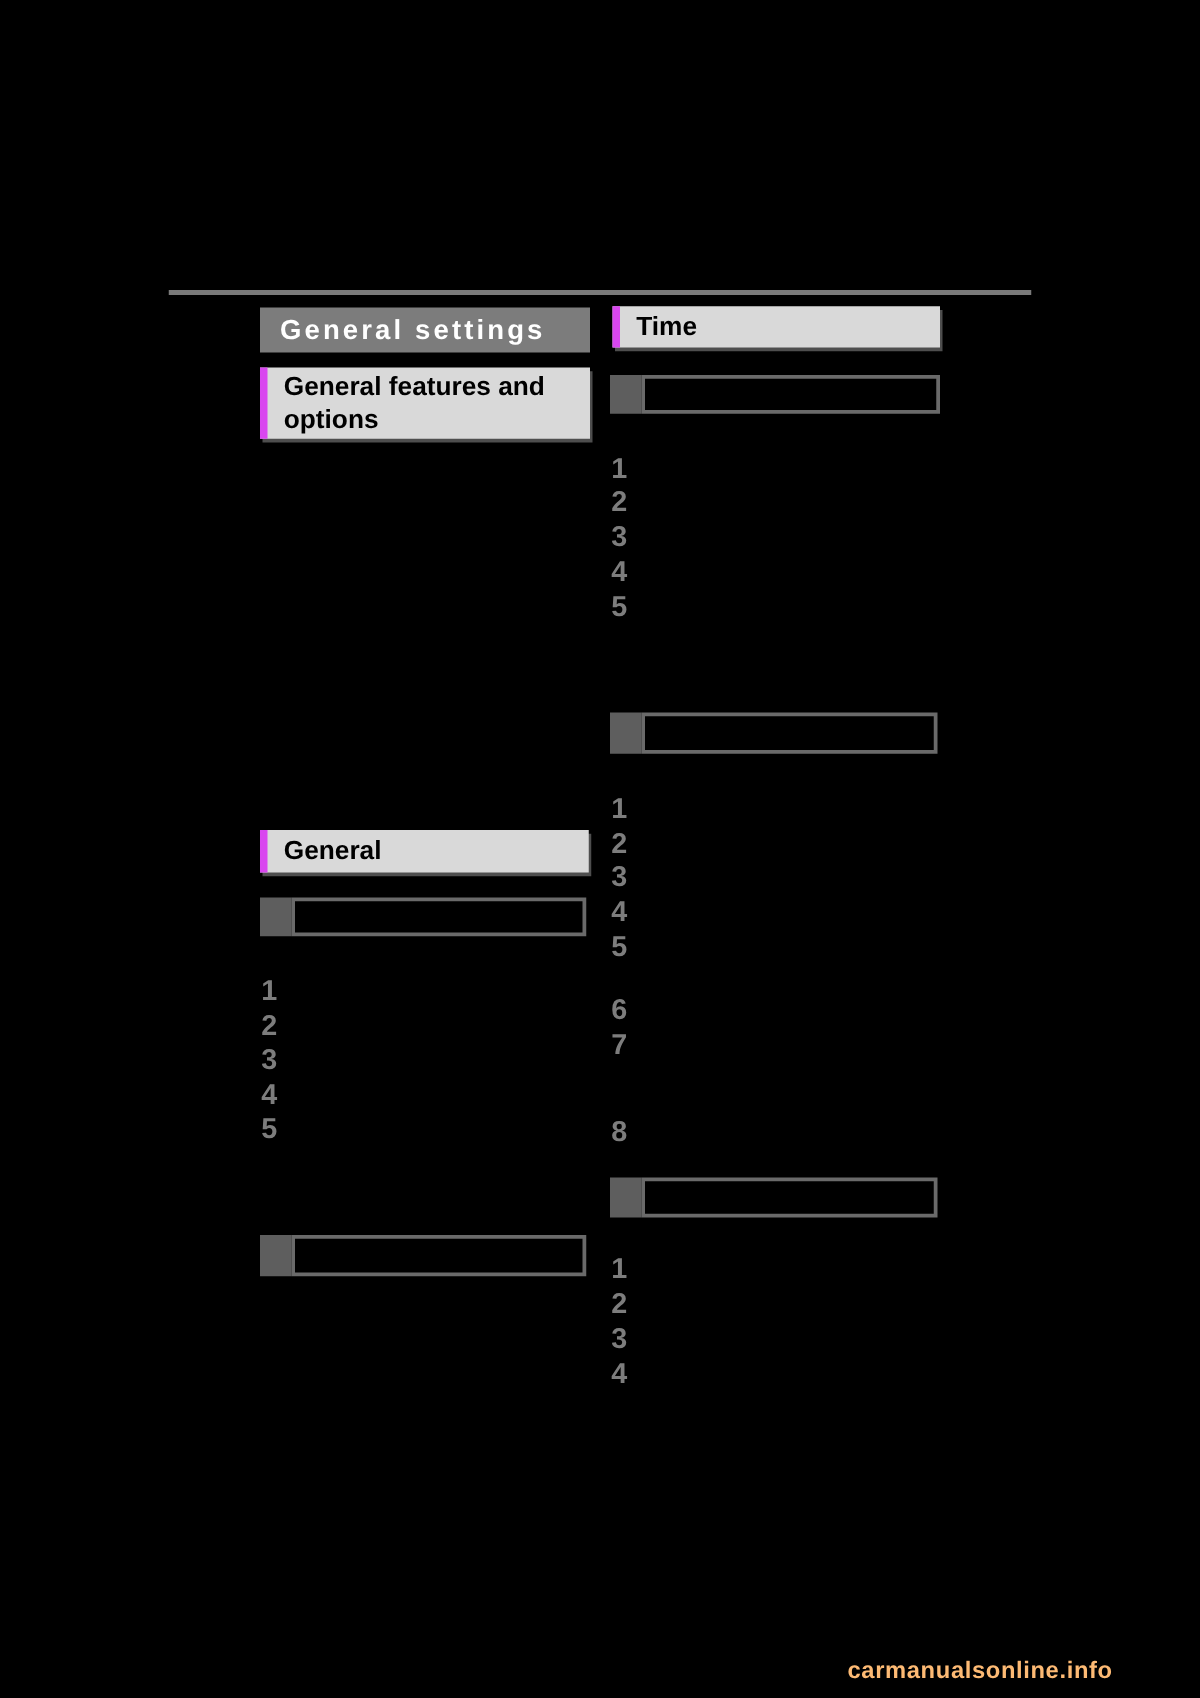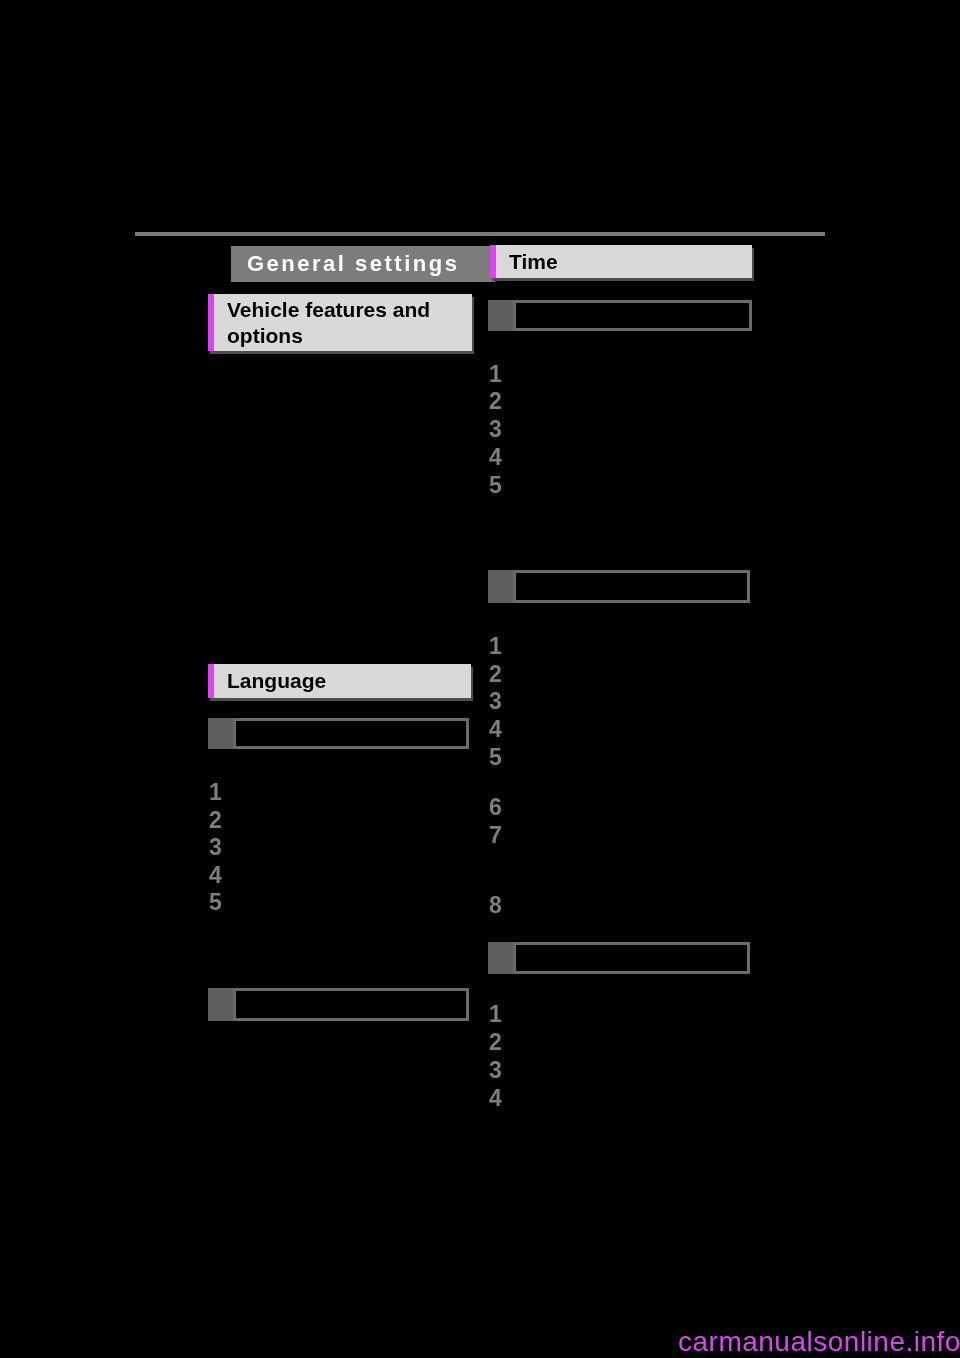--- a/index.html
+++ b/index.html
@@ -40,21 +40,21 @@
   .box.secondary {
     background: #d9d9d9;
     color: #000000;
     font-weight: bold;
     font-size: 21px;
     border-left: 6px solid #d946ef;
     padding-left: 13px;
     box-shadow: 2px 3px 0 0 #4e4e4e;
   }
   .box.general {
-    left: 208px; top: 246px; width: 264px; height: 36px; margin-left: 23px;
+    left: 208px; top: 246px; width: 264px; height: 36px;
   }
   .box.time {
     left: 490px; top: 245px; width: 262px; height: 33px;
   }
   .box.vehicle {
     left: 208px; top: 294px; width: 264px; height: 57px;
     align-items: flex-start;
     padding-top: 3px;
     line-height: 26px;
     padding-right: 14px;
@@ -84,42 +84,43 @@
     position: absolute;
     color: #7d7d7d;
     font-weight: bold;
     font-size: 23px;
     line-height: 18px;
   }
   .watermark {
     position: absolute;
     left: 678px;
     top: 1326px;
-    color: #d946ef;
-    font-size: 28px;
+    color: #fdba74;
+    font-size: 19px;
     letter-spacing: 0.5px;
+    font-weight: bold;
   }
 </style>
 </head>
 <body>
 
 <div class="page">
 
   <div class="top-rule"></div>
 
   <div class="box primary general">
     <span>General settings</span>
   </div>
 
   <div class="box secondary vehicle">
-    <span>Vehicle features and options</span>
+    <span>General features and options</span>
   </div>
 
   <div class="box secondary language">
-    <span>Language</span>
+    <span>General</span>
   </div>
 
   <div class="box secondary time">
     <span>Time</span>
   </div>
 
   <div class="stepbox" style="left:488px; top:300px; width:264px; height:31px;">
     <div class="stepbox-square"></div>
     <div class="stepbox-frame"></div>
   </div>

